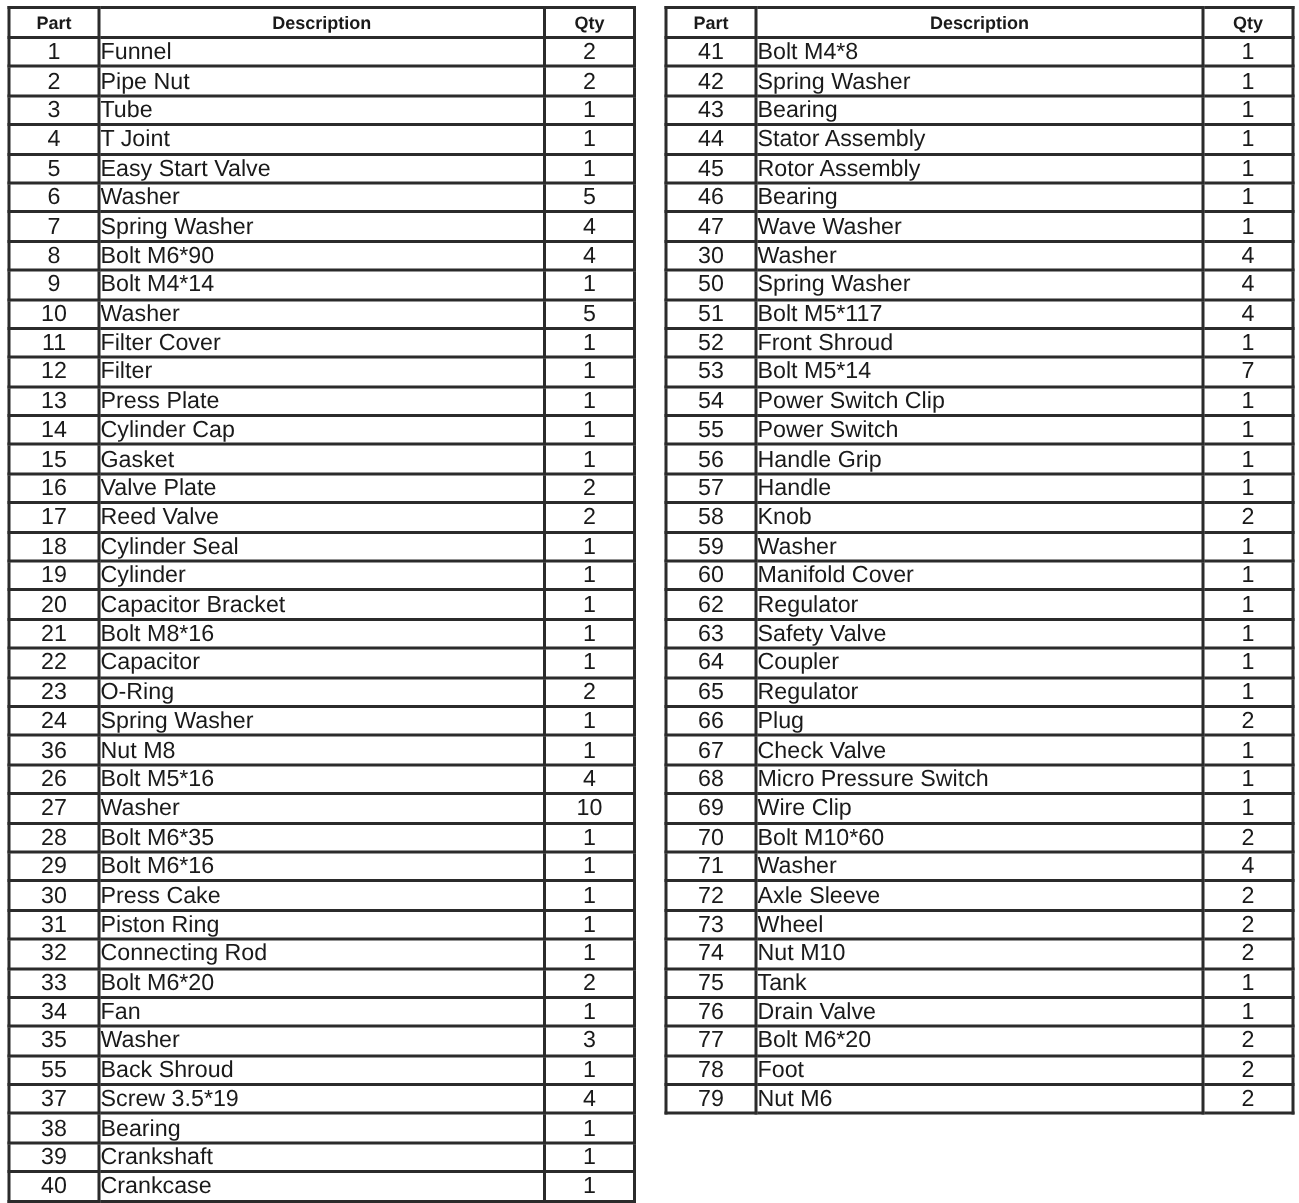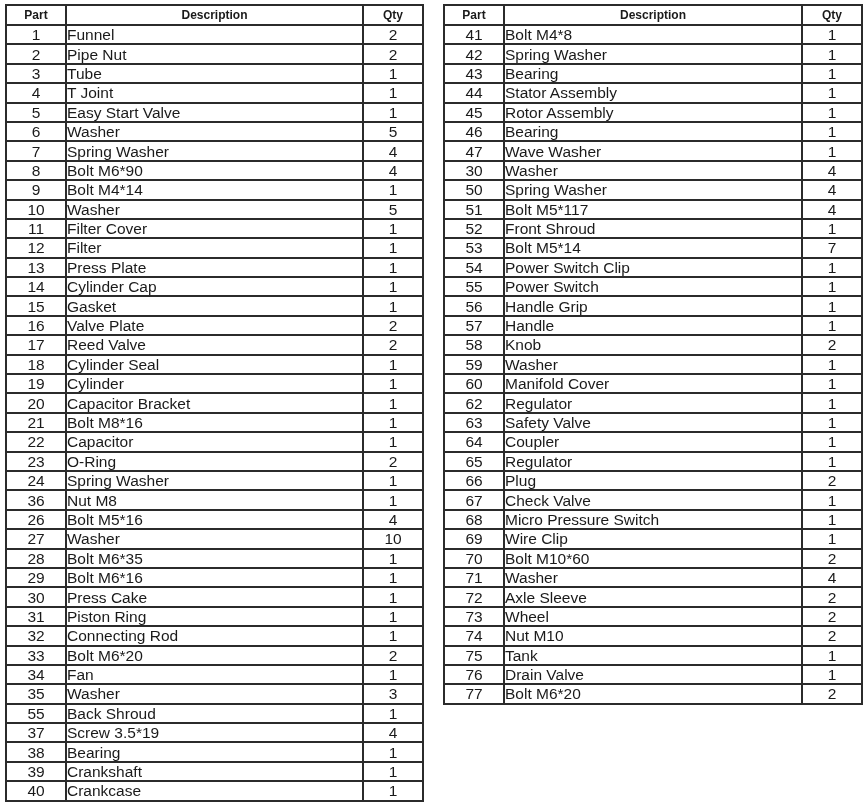--- a/index.html
+++ b/index.html
@@ -416,14 +416,24 @@
       <tr>
         <td class="c-part">76</td>
         <td class="c-desc">Drain Valve</td>
         <td class="c-qty">1</td>
       </tr>
       <tr>
         <td class="c-part">77</td>
         <td class="c-desc">Bolt M6*20</td>
         <td class="c-qty">2</td>
       </tr>
+      <tr>
+        <td class="c-part">78</td>
+        <td class="c-desc">Foot</td>
+        <td class="c-qty">2</td>
+      </tr>
+      <tr>
+        <td class="c-part">79</td>
+        <td class="c-desc">Nut M6</td>
+        <td class="c-qty">2</td>
+      </tr>
     </tbody>
 </table>
 
 </body></html>

